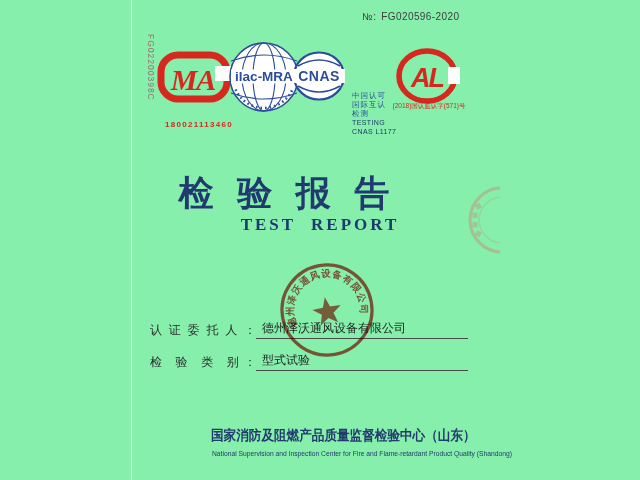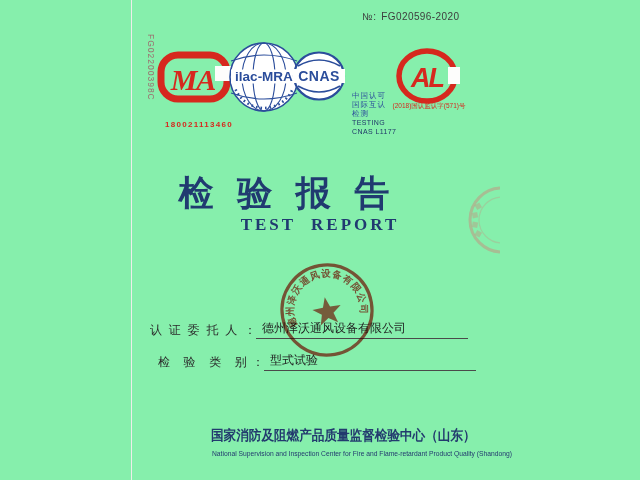--- a/index.html
+++ b/index.html
@@ -30,21 +30,21 @@
                 font-size:6.5px; color:#d6281e; }
 
   .title-zh { position:absolute; left:0; top:170px; width:568px; text-align:center;
               font-size:35px; font-weight:bold; color:#203a70; letter-spacing:7px; text-indent:7px; }
   .title-en { position:absolute; left:0; top:215px; width:640px; text-align:center;
               font-family:"Liberation Serif", serif; font-size:17px; font-weight:bold;
               color:#203a70; letter-spacing:3px; word-spacing:8px; }
 
   .field-row { position:absolute; left:150px; width:318px; height:17px;
                display:flex; align-items:flex-end; }
-  .fr-1 { top:290px;margin-top:32px; } .fr-2 { top:322px; } .fr-3 { top:354px;margin-left:8px; }
+  .fr-1 { top:290px;margin-top:32px; } .fr-2 { top:322px; } .fr-3 { top:354px; }
   .f-label { flex:none; width:106px; font-size:12px; color:#2a2a2a;
              text-align:justify; text-align-last:justify; }
   .f-value { flex:1; border-bottom:1px solid #4a4a4a; font-size:12px; color:#1e1e1e;
              padding:0 2px 1px 6px; white-space:nowrap; }
 
   .seal { position:absolute; left:262px; top:245px; mix-blend-mode:multiply; opacity:.9; }
   .edge-seal { position:absolute; left:452px; top:186px; opacity:.85; }
 
   .footer-logo { position:absolute; left:152px; top:420px; }
   .org-zh { position:absolute; left:211px; top:427px; font-size:14px; font-weight:bold;

